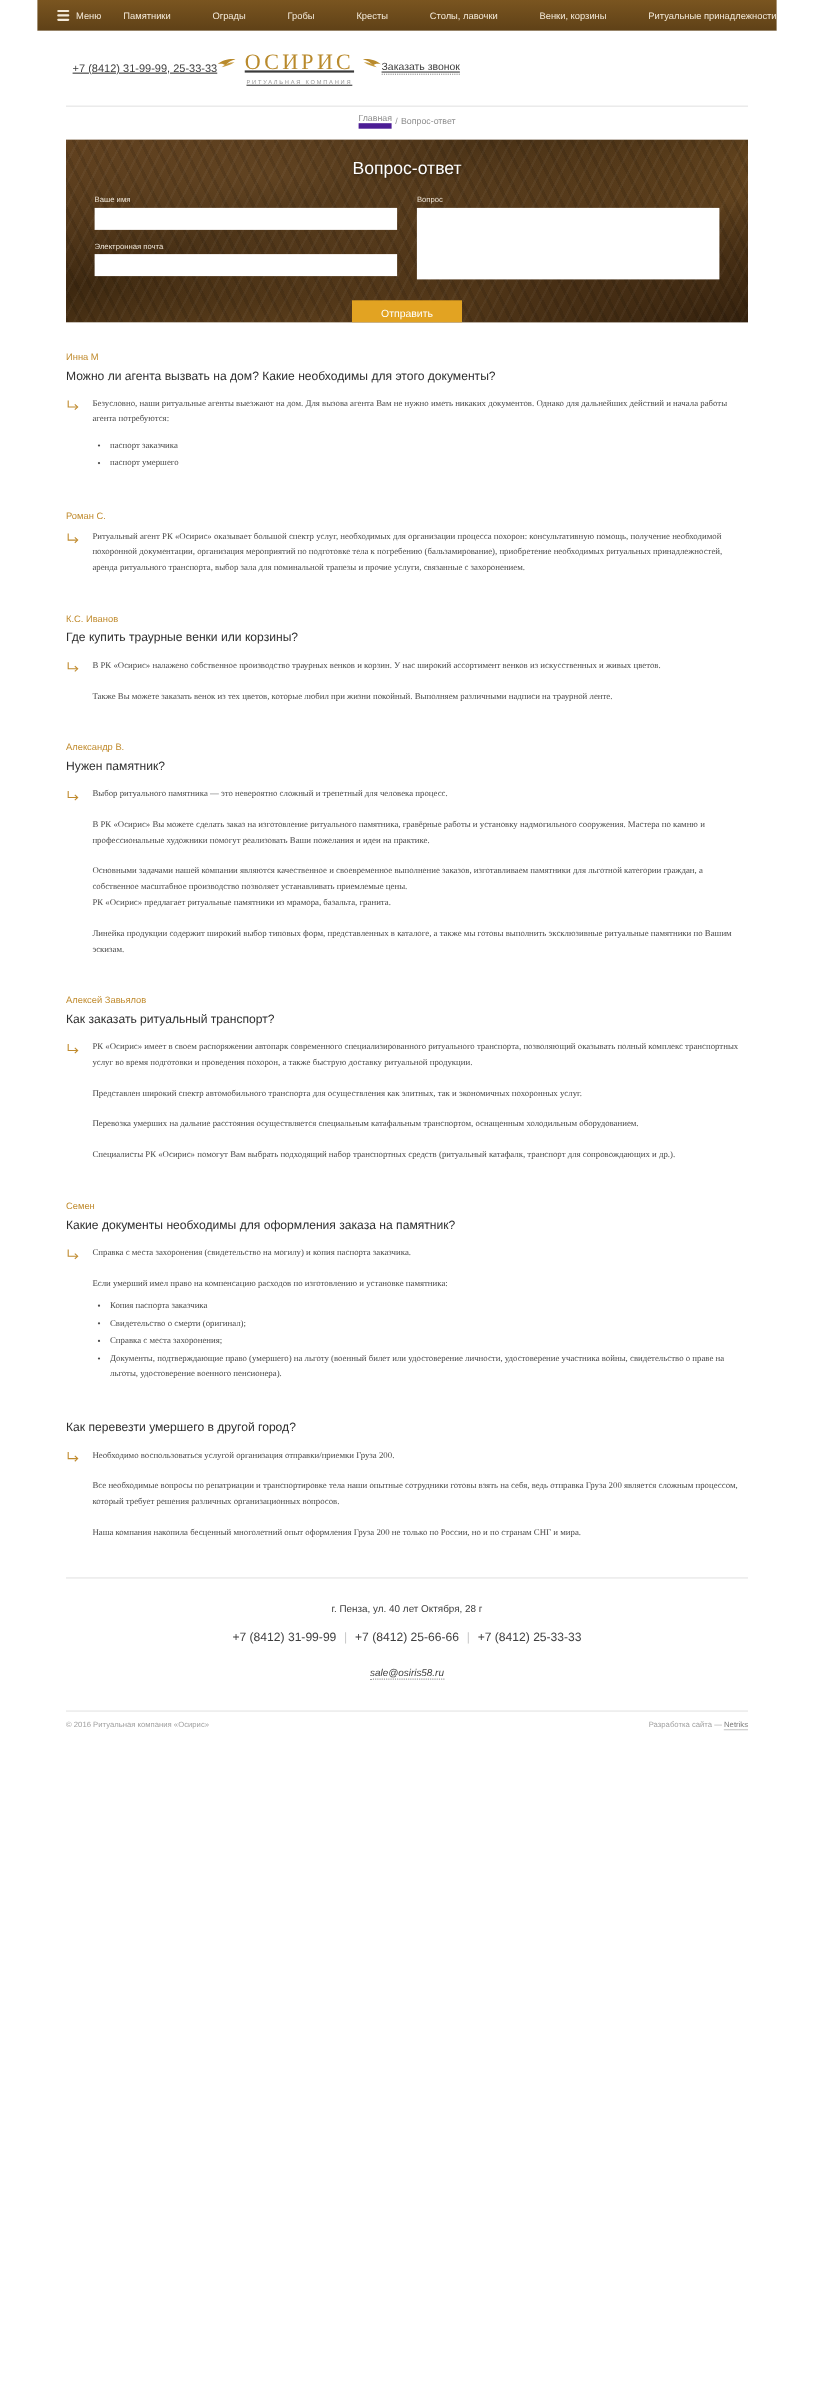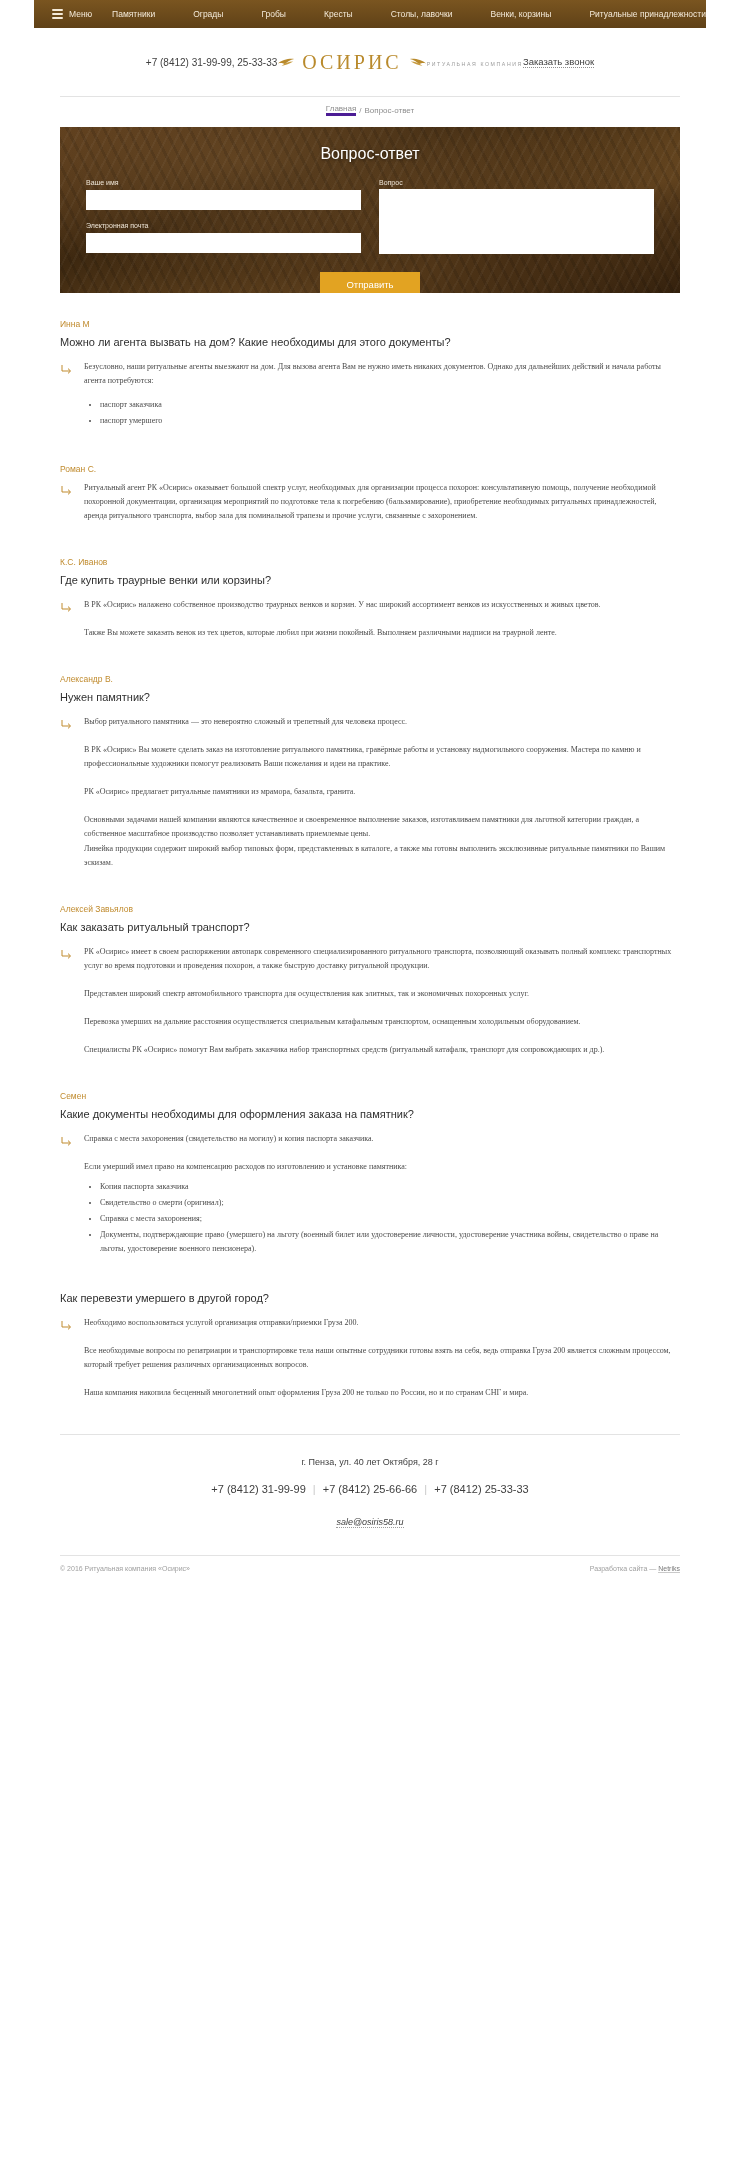--- a/index.html
+++ b/index.html
@@ -29,40 +29,41 @@
     gap: 2px; width: 13px; margin-right: 6px; cursor: pointer;
   }
   .burger i { display:block; height:2px; background:#f4ead9; border-radius:1px; }
   .menu-word { margin-right: 20px; font-size: 8.5px; }
   .topnav-items { display:flex; align-items:center; gap: 38px; }
   .topnav-items span { white-space: nowrap; cursor: pointer; }
 
   
   .header {
     height: 68px;
-    display: flex; align-items: center; justify-content: center;
+    display: flex; align-items: center; justify-content: flex-start;
     padding: 0 32px;
     background: #fff;
+    text-decoration: underline;
   }
   .phone-top { font-size: 10px; color: #3e3e3e; }
-  .logo-block { display:flex; flex-direction:row; align-items:center; }
+  .logo-block { display:flex; flex-direction:column; align-items:center; }
   .logo-row { display:flex; align-items:center; gap:7px; }
   .logo-text { font-size: 20px; letter-spacing: 3px; color:#b98a2c; font-family:"Liberation Serif", serif; }
   .logo-sub { font-size: 5.2px; letter-spacing: 1.6px; color:#9a9a9a; margin-top:3px; }
   .wing { width: 18px; height: 11px; }
   .callback { font-size: 9.5px; color:#3e3e3e; border-bottom:1px dotted #8c8c8c; cursor:pointer; }
 
   .headrule { border-top:1px solid #e3e3e3; margin: 0 26px; }
 
   
   .breadcrumb {
     height: 26px; display:flex; align-items:center; justify-content:center;
     font-size: 8px; color:#8d8d8d;
   }
-  .breadcrumb a { color:#8d8d8d; text-decoration:none; border-bottom:3px solid #4c1d95;}
+  .breadcrumb a { color:#8d8d8d; text-decoration:none; border-bottom:5px solid #4c1d95;}
   .breadcrumb span.sep { margin: 0 3px; }
 
   
   .hero {
     position: relative;
     margin: 4px 26px 0 26px;
     height: 166px;
     overflow: hidden;
     background:
       radial-gradient(ellipse at 30% 20%, rgba(120,85,45,.55), transparent 60%),
@@ -259,42 +260,42 @@
       <div class="qa-body">
         <div class="arrow-ico">
           <svg width="12" height="12" viewBox="0 0 12 12">
               <path d="M2 1 L2 7 L10 7" fill="none" stroke="#c08b2e" stroke-width="1"></path>
               <path d="M8 4.6 L10.6 7 L8 9.4" fill="none" stroke="#c08b2e" stroke-width="1"></path>
             </svg>
         </div>
         <div class="qa-text">
           <p style="margin-bottom:14px">Выбор ритуального памятника — это невероятно сложный и трепетный для человека процесс.</p>
           <p style="margin-bottom:14px">В РК «Осирис» Вы можете сделать заказ на изготовление ритуального памятника, гравёрные работы и установку надмогильного сооружения. Мастера по камню и профессиональные художники помогут реализовать Ваши пожелания и идеи на практике.</p>
+          <p style="margin-bottom:1px">Основными задачами нашей компании являются качественное и своевременное выполнение заказов, изготавливаем памятники для льготной категории граждан, а собственное масштабное производство позволяет устанавливать приемлемые цены.</p>
           <p style="margin-bottom:14px">РК «Осирис» предлагает ритуальные памятники из мрамора, базальта, гранита.</p>
-          <p style="margin-bottom:1px">Основными задачами нашей компании являются качественное и своевременное выполнение заказов, изготавливаем памятники для льготной категории граждан, а собственное масштабное производство позволяет устанавливать приемлемые цены.</p>
           <p>Линейка продукции содержит широкий выбор типовых форм, представленных в каталоге, а также мы готовы выполнить эксклюзивные ритуальные памятники по Вашим эскизам.</p>
         </div>
       </div>
     </div>
 
     <div class="qa">
       <div class="qa-author">Алексей Завьялов</div>
       <div class="qa-question">Как заказать ритуальный транспорт?</div>
       <div class="qa-body">
         <div class="arrow-ico">
           <svg width="12" height="12" viewBox="0 0 12 12">
               <path d="M2 1 L2 7 L10 7" fill="none" stroke="#c08b2e" stroke-width="1"></path>
               <path d="M8 4.6 L10.6 7 L8 9.4" fill="none" stroke="#c08b2e" stroke-width="1"></path>
             </svg>
         </div>
         <div class="qa-text">
           <p style="margin-bottom:14px">РК «Осирис» имеет в своем распоряжении автопарк современного специализированного ритуального транспорта, позволяющий оказывать полный комплекс транспортных услуг во время подготовки и проведения похорон, а также быструю доставку ритуальной продукции.</p>
           <p style="margin-bottom:14px">Представлен широкий спектр автомобильного транспорта для осуществления как элитных, так и экономичных похоронных услуг.</p>
           <p style="margin-bottom:14px">Перевозка умерших на дальние расстояния осуществляется специальным катафальным транспортом, оснащенным холодильным оборудованием.</p>
-          <p>Специалисты РК «Осирис» помогут Вам выбрать заказчика набор транспортных средств (ритуальный катафалк, транспорт для сопровождающих и др.).</p>
+          <p>Специалисты РК «Осирис» помогут Вам выбрать подходящий набор транспортных средств (ритуальный катафалк, транспорт для сопровождающих и др.).</p>
         </div>
       </div>
     </div>
 
     <div class="qa">
       <div class="qa-author">Семен</div>
       <div class="qa-question">Какие документы необходимы для оформления заказа на памятник?</div>
       <div class="qa-body">
         <div class="arrow-ico">
           <svg width="12" height="12" viewBox="0 0 12 12">

